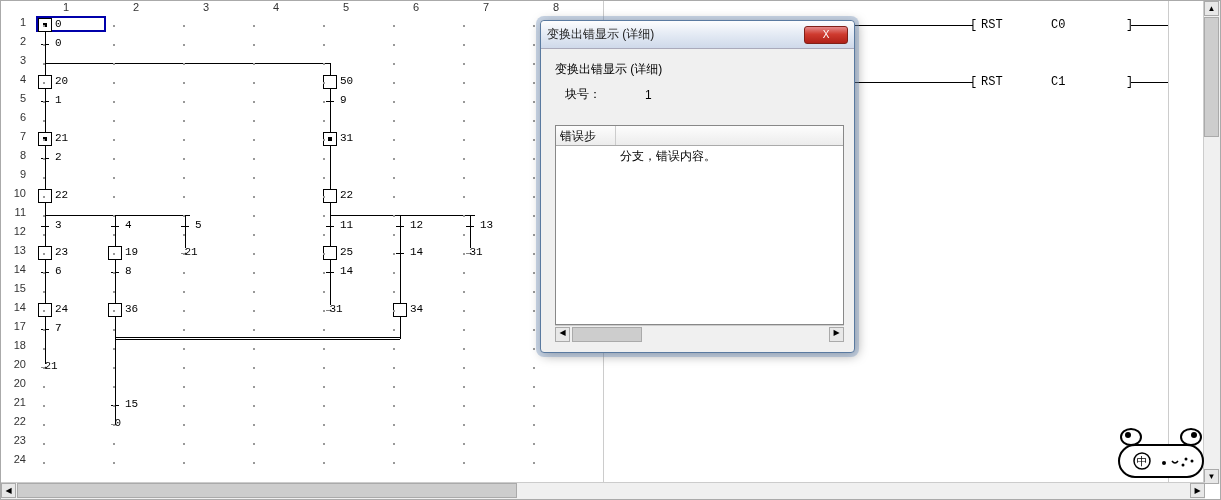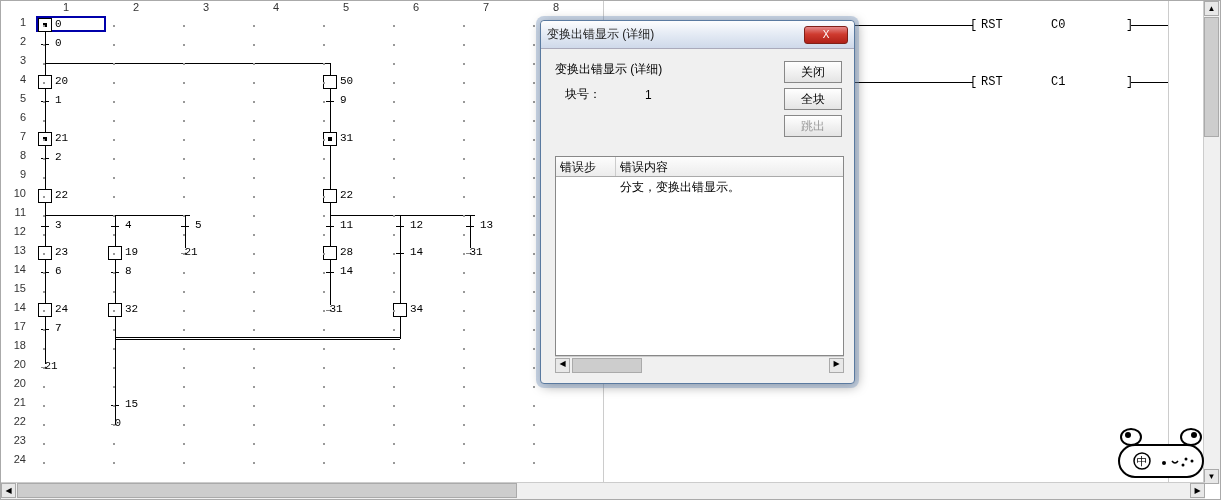--- a/index.html
+++ b/index.html
@@ -170,40 +170,40 @@
     <div class="vline" style="left:299px;top:199px;height:33px;"></div>
     <div class="vline" style="left:369px;top:199px;height:33px;"></div>
     <div class="vline" style="left:439px;top:199px;height:33px;"></div>
 
     <div class="box" style="left:7px;top:230px;"></div>
     <span class="txt" style="left:24px;top:230px;">23</span>
     <div class="box" style="left:77px;top:230px;"></div>
     <span class="txt" style="left:94px;top:230px;">19</span>
     <span class="arrow" style="left:150px;top:230px;">21</span>
     <div class="box" style="left:292px;top:230px;"></div>
-    <span class="txt" style="left:309px;top:230px;">28</span>
+    <span class="txt" style="left:309px;top:230px;">25</span>
     <div class="dash" style="left:365px;top:237px;width:8px;"></div>
     <span class="txt" style="left:379px;top:230px;">14</span>
     <span class="arrow" style="left:435px;top:230px;">31</span>
 
     <div class="dash" style="left:10px;top:256px;width:8px;"></div>
     <span class="txt" style="left:24px;top:249px;">6</span>
     <div class="dash" style="left:80px;top:256px;width:8px;"></div>
     <span class="txt" style="left:94px;top:249px;">8</span>
     <div class="dash" style="left:295px;top:256px;width:8px;"></div>
     <span class="txt" style="left:309px;top:249px;">14</span>
     <div class="vline" style="left:14px;top:244px;height:45px;"></div>
     <div class="vline" style="left:84px;top:244px;height:45px;"></div>
     <div class="vline" style="left:299px;top:244px;height:45px;"></div>
     <div class="vline" style="left:369px;top:232px;height:57px;"></div>
 
     <div class="box" style="left:7px;top:287px;"></div>
     <span class="txt" style="left:24px;top:287px;">24</span>
     <div class="box" style="left:77px;top:287px;"></div>
-    <span class="txt" style="left:94px;top:287px;">32</span>
+    <span class="txt" style="left:94px;top:287px;">36</span>
     <span class="arrow" style="left:295px;top:287px;">31</span>
     <div class="box" style="left:362px;top:287px;"></div>
     <span class="txt" style="left:379px;top:287px;">34</span>
 
     <div class="dash" style="left:10px;top:313px;width:8px;"></div>
     <span class="txt" style="left:24px;top:306px;">7</span>
     <div class="vline" style="left:14px;top:301px;height:30px;"></div>
     <div class="vline" style="left:84px;top:301px;height:22px;"></div>
     <div class="vline" style="left:369px;top:301px;height:22px;"></div>
 
@@ -453,35 +453,29 @@
     <div style="display:flex;">
       <div style="flex:1;">
         <div class="dlg-row">
           <span>变换出错显示 (详细)</span>
         </div>
         <div class="dlg-row">
           <span class="lbl">块号：</span>
           <span class="val">1</span>
         </div>
       </div>
-      <div class="dlg-btn-col">
-        <div class="dlg-btn">关闭</div>
-        <div class="dlg-btn">全块</div>
-        <div class="dlg-btn disabled">跳出</div>
-      </div>
     </div>
     <div class="err-table">
       <div class="err-head">
         <div class="c1">错误步</div>
-        <div class="c2">错误内容</div>
       </div>
       <div class="err-body">
         <div class="row">
           <div class="c1"></div>
-          <div class="c2">分支，变换出错显示。</div>
+          <div class="c2">分支，错误内容。</div>
         </div>
       </div>
     </div>
     <div class="dlg-hscroll">
       <div class="btn">◀</div>
       <div class="thumb"></div>
       <div class="btn" style="position:absolute;right:0;">▶</div>
     </div>
   </div>
 </div>

